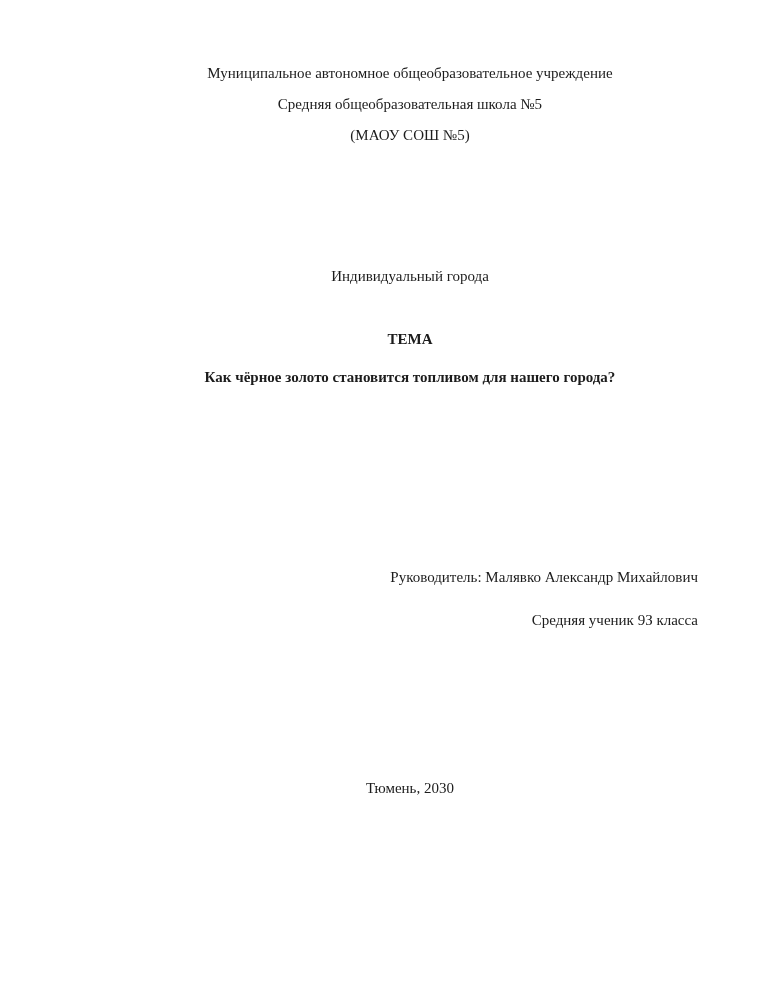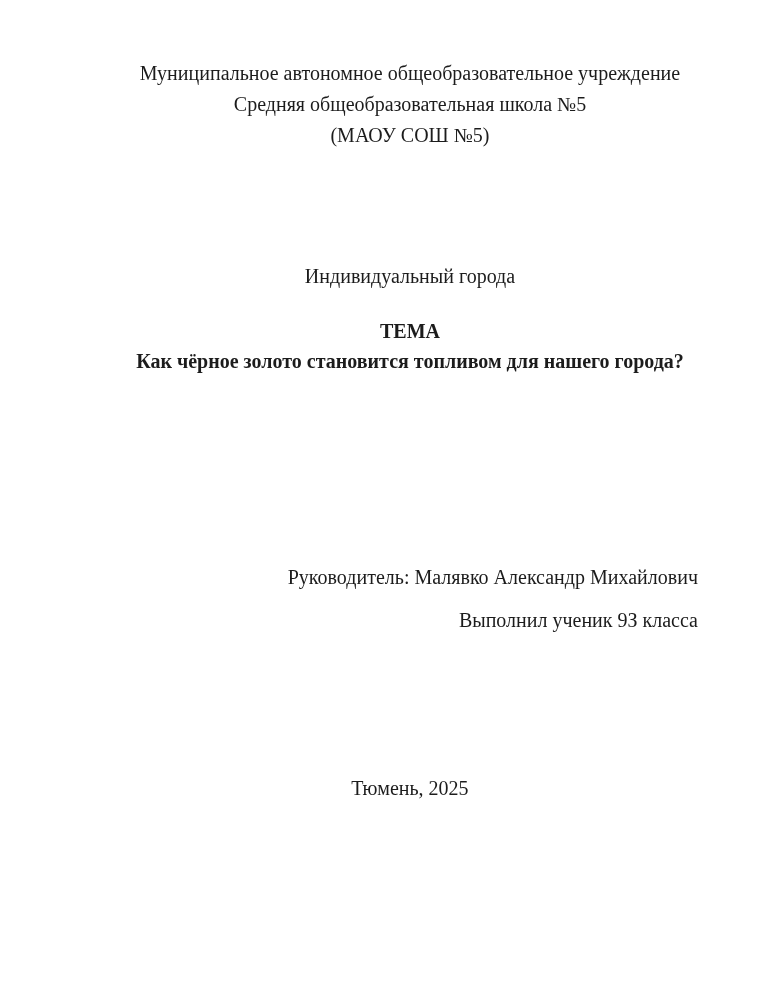--- a/index.html
+++ b/index.html
@@ -6,21 +6,21 @@
     margin: 0;
     padding: 0;
     background: #ffffff;
   }
   .page {
     position: relative;
     width: 768px;
     height: 974px;
     background: #ffffff;
     font-family: "Liberation Serif", "DejaVu Serif", serif;
-    font-size: 20px;
+    font-size: 15px;
     color: #1c1c1c;
     overflow: hidden;
   }
   .para {
     position: absolute;
     left: 107px;
     right: 55px;
     margin: 0;
   }
   .centered { text-align: center; }
@@ -32,21 +32,21 @@
   .org-block p { margin: 0; }
   .project-type {
     top: 261px;
     line-height: 30px;
   }
   .theme-block {
     top: 316px;
     line-height: 30px;
     font-weight: 700;
   }
-  .theme-block p { margin: 0; }
+  .theme-block p { margin: 8px; }
   .theme-title { margin-top: 1px; text-align: center; }
   .credits-block {
     top: 548px;
     line-height: 28px;
   }
   .credits-block p { margin: 15px; }
   .city-line {
     top: 773px;
     line-height: 30px;
   }
@@ -64,18 +64,18 @@
 
   <p class="para centered project-type">Индивидуальный города</p>
 
   <div class="para centered theme-block">
     <p>ТЕМА</p>
     <p class="theme-title">Как чёрное золото становится топливом для нашего города?</p>
   </div>
 
   <div class="para right-aligned credits-block">
     <p>Руководитель: Малявко Александр Михайлович</p>
-    <p>Выполнил ученик 9З класса</p>
+    <p>Средняя ученик 9З класса</p>
   </div>
 
-  <p class="para centered city-line">Тюмень, 2025</p>
+  <p class="para centered city-line">Тюмень, 2030</p>
 
 </div>
 
 </body></html>

